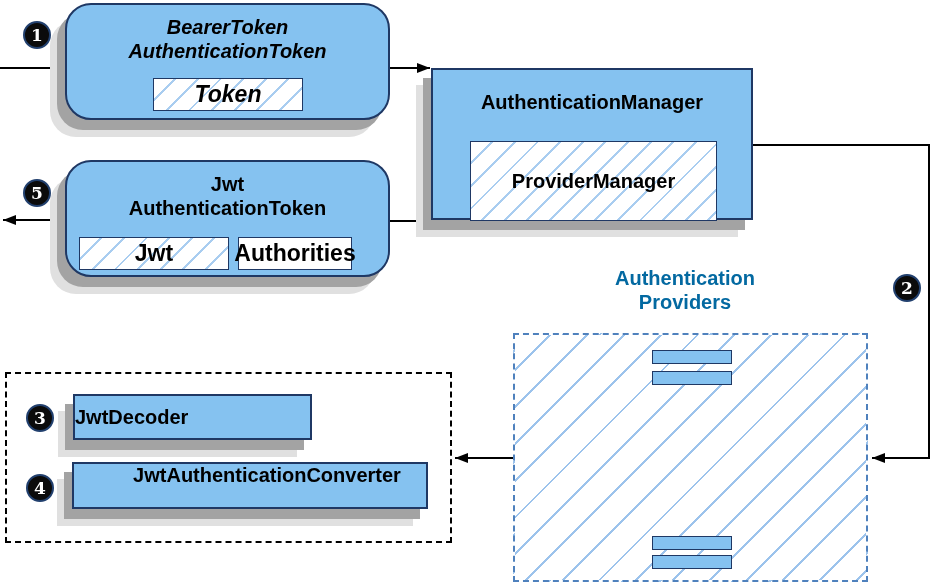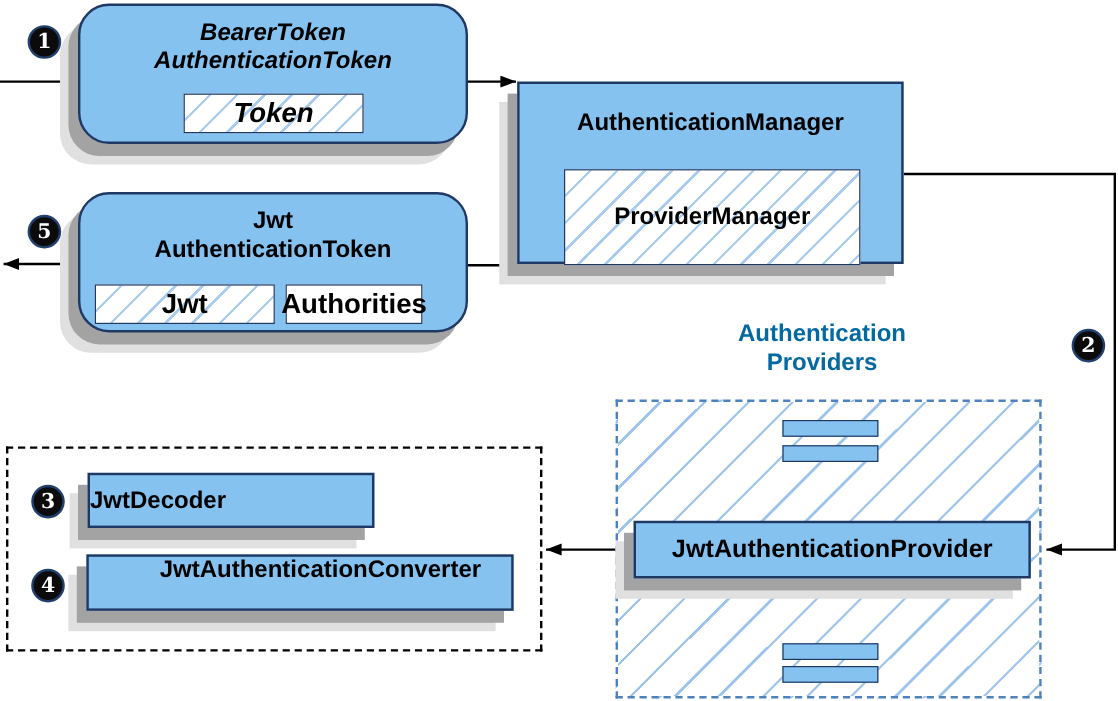--- a/index.html
+++ b/index.html
@@ -183,23 +183,20 @@
     <div class="mini-bar" style="left:137px; top:36px;"></div>
     <div class="mini-bar" style="left:137px; top:201px;"></div>
     <div class="mini-bar" style="left:137px; top:220px;"></div>
   </div>
 
   <div class="group-label">
     <div>Authentication</div>
     <div>Providers</div>
   </div>
 
-  <div class="node provider-box">
-    <span>JwtAuthenticationProvider</span>
-  </div>
 
   <div class="node rounded bearer-box">
     <div class="node-title">
       <div>BearerToken</div>
       <div>AuthenticationToken</div>
     </div>
     <div class="chip hatch">
       <span>Token</span>
     </div>
   </div>

